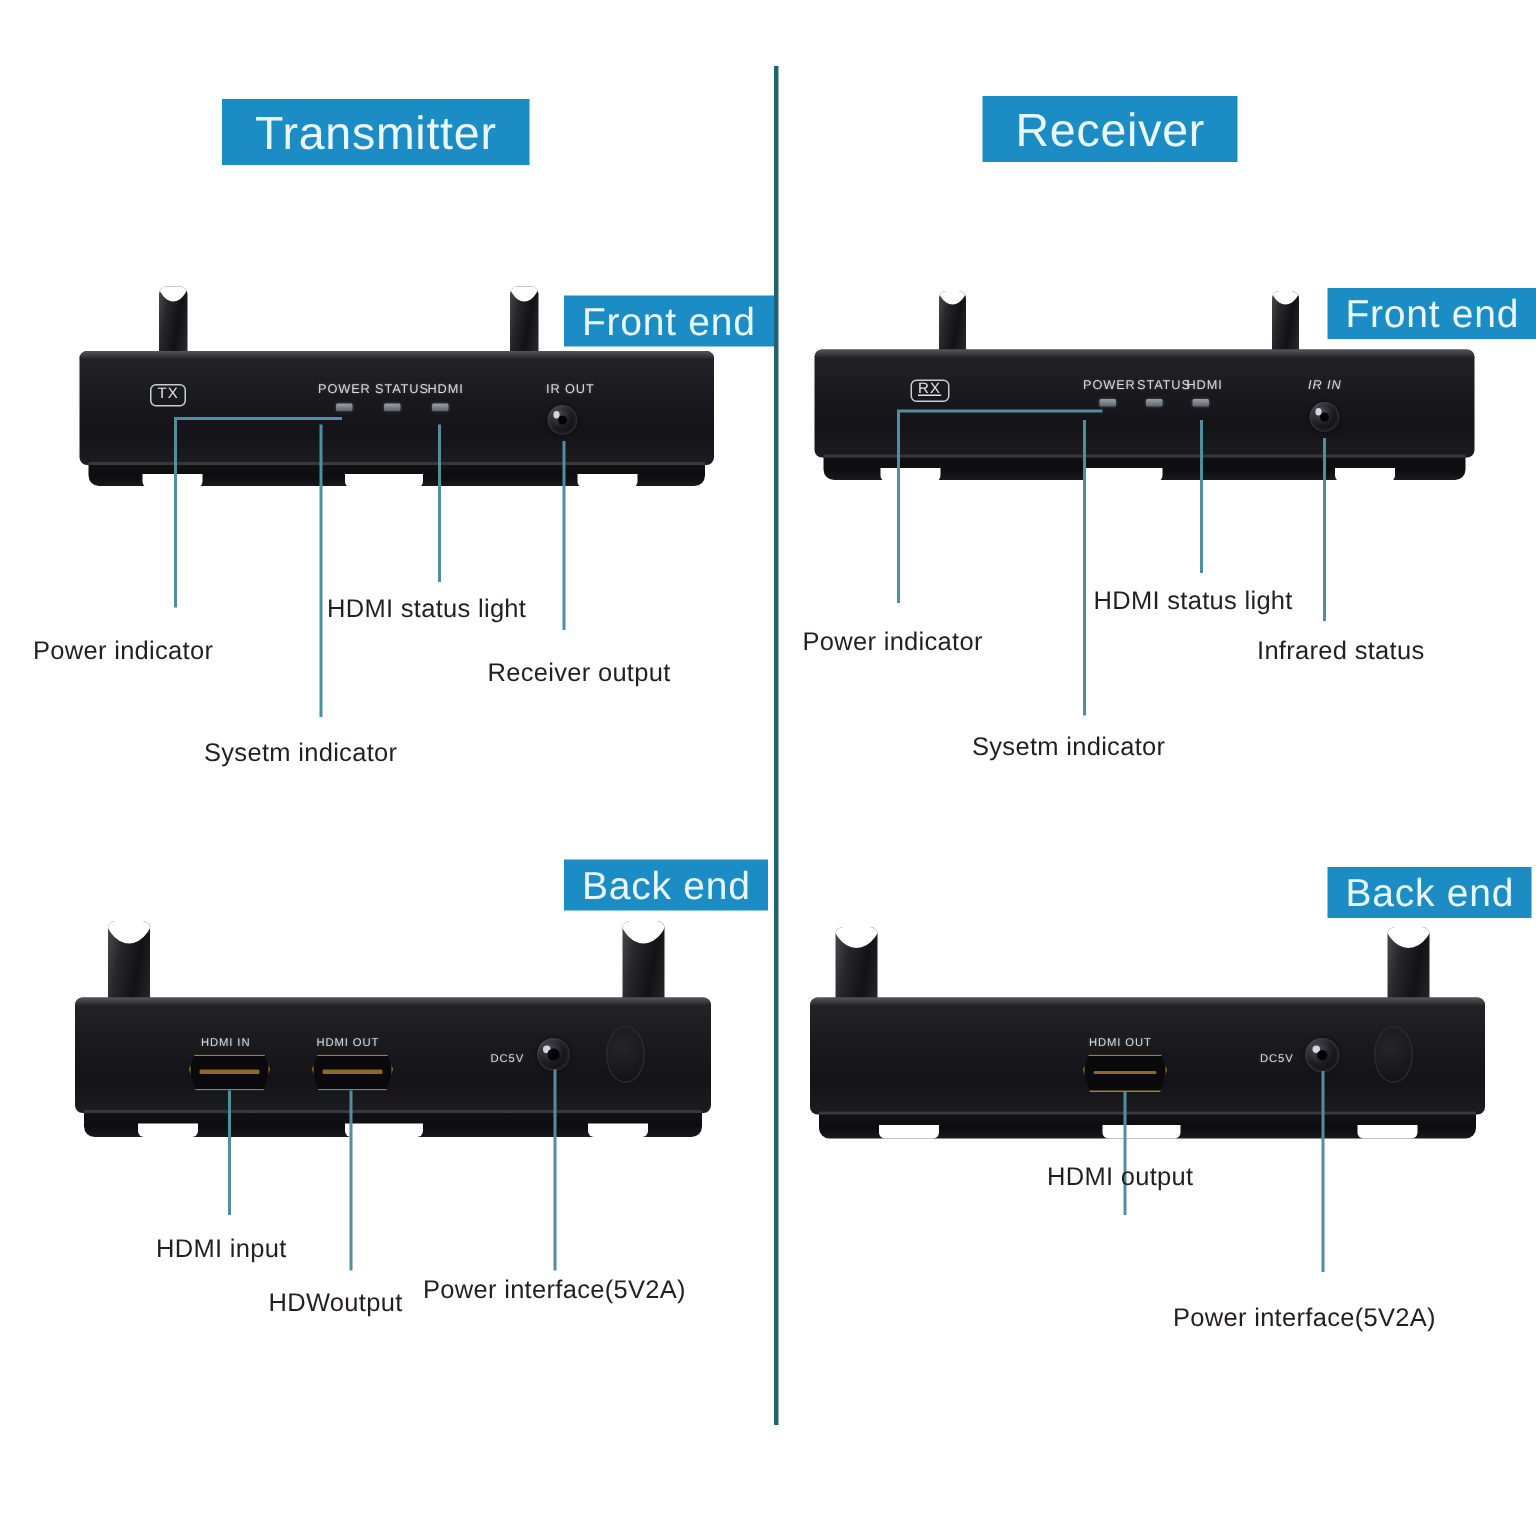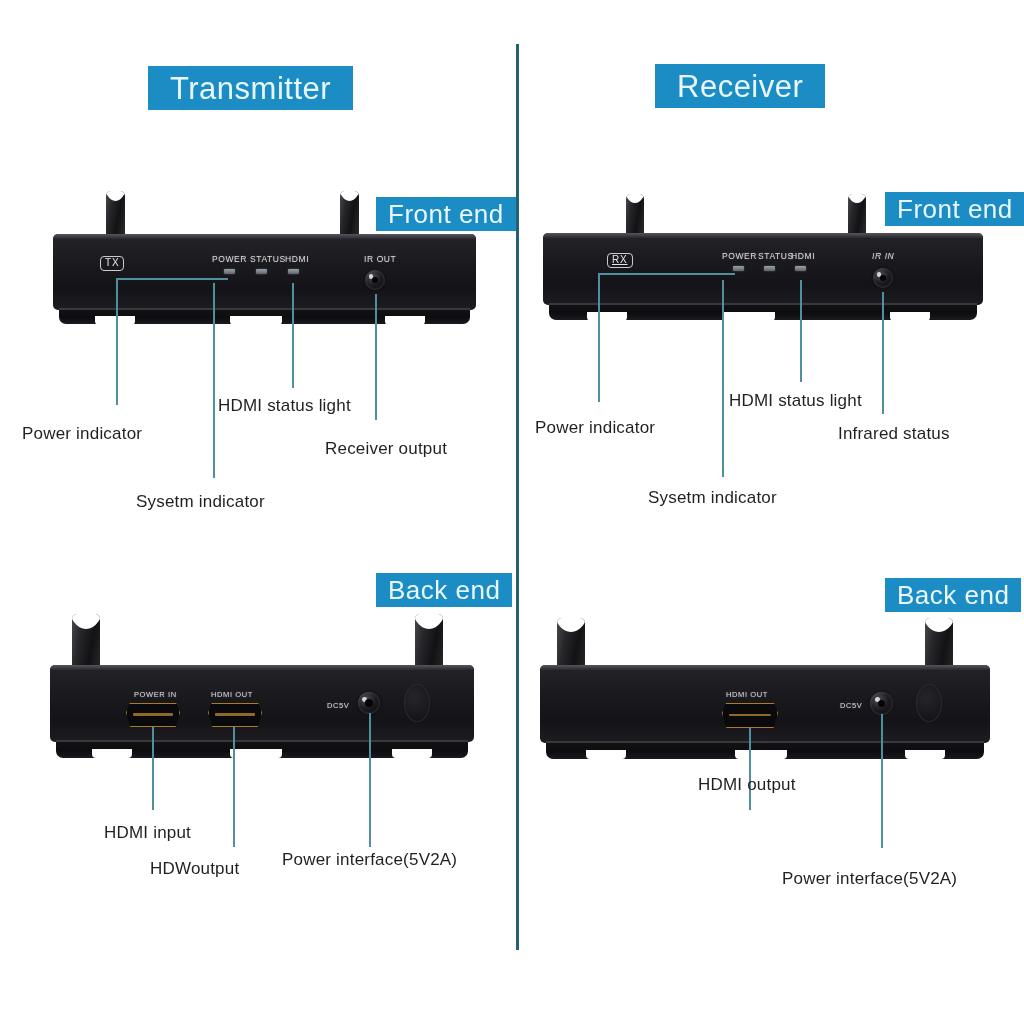--- a/index.html
+++ b/index.html
@@ -245,38 +245,38 @@
     <div class="ant back" style="left:415px; top:614px; width:28px; height:74px;"></div>
 
     <div class="body" style="left:50px; top:665px; width:424px; height:77px;"></div>
     <div class="base" style="left:56px; top:740px; width:412px; height:18px;"></div>
     <div class="notch" style="left:92px; top:749px; width:40px;"></div>
     <div class="notch" style="left:230px; top:749px; width:52px;"></div>
     <div class="notch" style="left:392px; top:749px; width:40px;"></div>
 
     <div class="screwhole" style="left:404px; top:684px; width:26px; height:38px;"></div>
 
-    <div class="silk sm" style="left:134px; top:690px;">POWER IN</div>
+    <div class="silk sm" style="left:134px; top:690px;">HDMI IN</div>
     <div class="silk sm" style="left:211px; top:690px;">HDMI OUT</div>
     <div class="silk sm" style="left:327px; top:701px;">DC5V</div>
 
     <div class="hdmi" style="left:126px; top:703px; width:54px; height:24px;"></div>
     <div class="hdmi" style="left:208px; top:703px; width:54px; height:24px;"></div>
 
     <div class="jack" style="left:358px; top:692px; width:22px; height:22px;">
         <span class="glint"></span>
       </div>
   </div>
 
   <div class="lead" style="left:152px; top:727px; height:83px;"></div>
   <div class="lead" style="left:233px; top:727px; height:120px;"></div>
   <div class="lead" style="left:369px; top:713px; height:134px;"></div>
 
   <div class="caption" style="left:104px; top:823px;">HDMI input</div>
-  <div class="caption" style="left:150px; top:859px;">HDWoutput</div>
+  <div class="caption" style="left:179px; top:859px;">HDWoutput</div>
   <div class="caption" style="left:282px; top:850px;">Power interface(5V2A)</div>
 
   <div class="badge badge-sec" style="left:885px; top:578px;">Back end</div>
 
   <div class="device">
     <div class="ant back" style="left:557px; top:618px; width:28px; height:72px;"></div>
     <div class="ant back" style="left:925px; top:618px; width:28px; height:72px;"></div>
 
     <div class="body" style="left:540px; top:665px; width:450px; height:78px;"></div>
     <div class="base" style="left:546px; top:741px; width:438px; height:18px;"></div>

